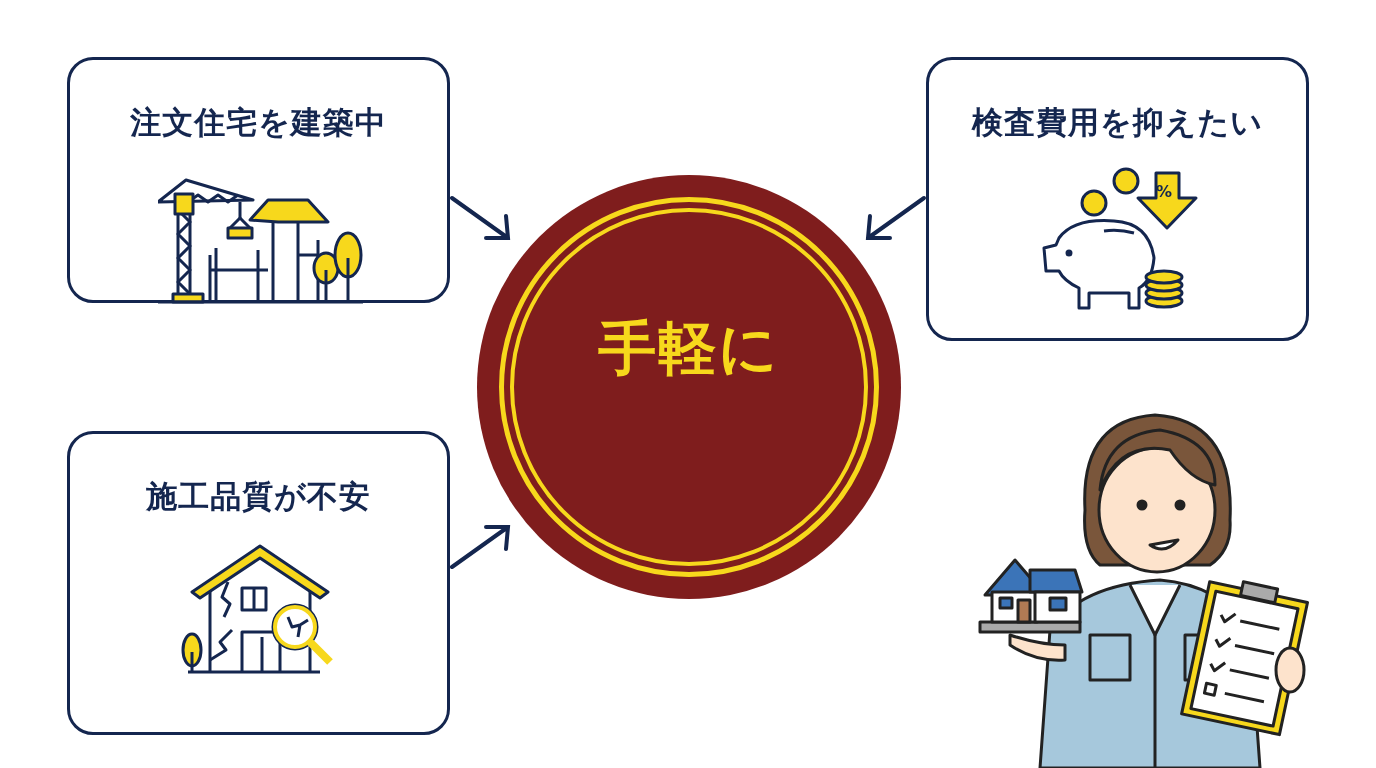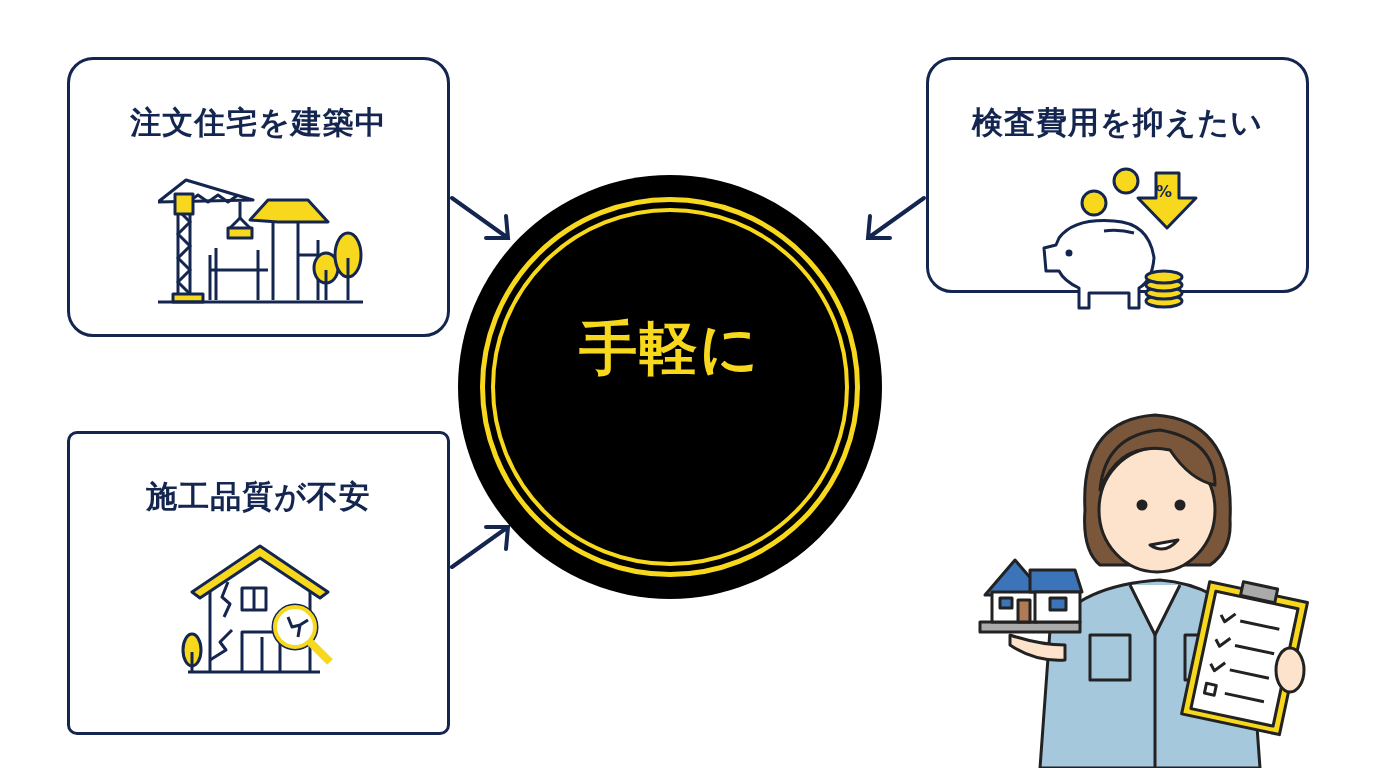--- a/index.html
+++ b/index.html
@@ -1,28 +1,28 @@
 <!DOCTYPE html>
 <html><head>
 <meta charset="utf-8">
 <style>
   html, body { margin:0; padding:0; }
   body { width:1376px; height:768px; background:#ffffff; position:relative; overflow:hidden;
          font-family: "DejaVu Sans", "Liberation Sans", sans-serif; }
   .card { position:absolute; background:#fff; border:3px solid #14264f; border-radius:26px; box-sizing:border-box; }
   .card-title { position:absolute; left:0; right:0; text-align:center; font-weight:bold; color:#14264f; font-size:31px; letter-spacing:1px; }
   .card svg { position:absolute; }
-  #card1 { left:67px; top:57px; width:383px; height:280px; }
+  #card1 { left:67px; top:57px; width:383px; height:246px; }
   #card1 .card-title { top:42px; }
-  #card2 { left:926px; top:57px; width:383px; height:236px; }
+  #card2 { left:926px; top:57px; width:383px; height:284px; }
   #card2 .card-title { top:42px; }
-  #card3 { left:67px; top:431px; width:383px; height:304px;border-radius:10px; }
+  #card3 { left:67px; top:431px; width:383px; height:304px; }
   #card3 .card-title { top:42px; }
   .arrow { position:absolute; }
-  #center { position:absolute; left:458px; top:175px; width:424px; height:424px; border-radius:50%; background:#000000; }
+  #center { position:absolute; left:477px; top:175px; width:424px; height:424px; border-radius:50%; background:#7f1d1d; }
   #center .ring1 { position:absolute; left:22px; top:22px; right:22px; bottom:22px; border:5px solid #f7d81c; border-radius:50%; }
   #center .ring2 { position:absolute; left:33px; top:33px; right:33px; bottom:33px; border:4px solid #f7d81c; border-radius:50%; }
   #center .text { position:absolute; left:0; right:0; top:132px; text-align:center; color:#f7d81c; font-weight:bold; font-size:58px; line-height:82px; letter-spacing:2px; }
   #person { position:absolute; left:970px; top:400px; }
 </style>
 </head>
 <body>
 
 <div class="card" id="card1">
   <div class="card-title">注文住宅を建築中</div>

